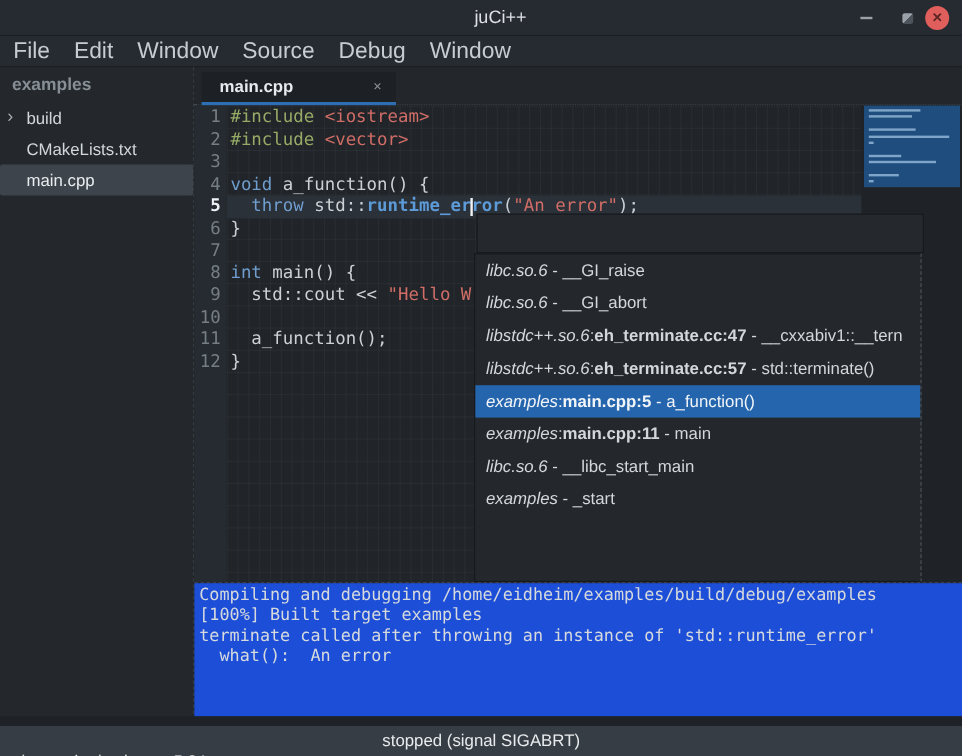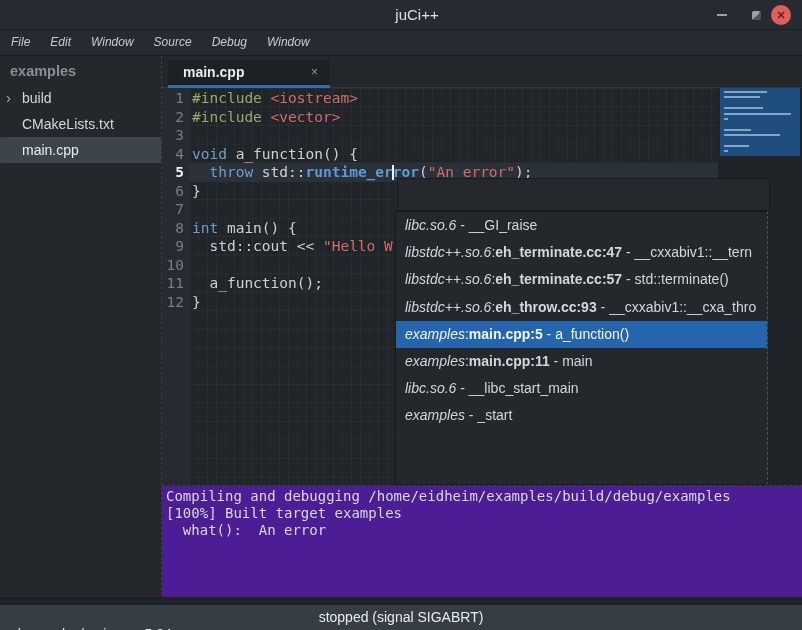--- a/index.html
+++ b/index.html
@@ -20,21 +20,21 @@
   .btn-min .bar { width:10px; height:2px; background:#9aa1a8; }
   .btn-restore { left:746px; }
   .btn-restore .sq { width:9px; height:9px; border-radius:2px;
     background:linear-gradient(135deg,#9aa1a8 50%,#4d545b 50%); }
   .btn-close { left:771px; }
   .btn-close .circ { width:20px; height:20px; border-radius:50%; background:#e05f5c;
     color:#5d2724; font-size:11px; font-weight:bold; line-height:20px; text-align:center; }
   
   .menubar { position:absolute; left:0; top:30px; width:802px; height:26px;
     background:#262b31; border-bottom:1px solid #1b1f23; display:flex; align-items:stretch; padding-left:1px; }
-  .menu-item { color:#c6ccd2; font-size:12px; line-height:25px; padding:0 10px;font-style:italic; }
+  .menu-item { color:#c6ccd2; font-size:19px; line-height:25px; padding:0 10px; }
   
   .sidebar { position:absolute; left:0; top:56px; width:161px; height:549px; background:#24282c; }
   .tree-header { color:#878f96; font-weight:bold; font-size:14.5px; padding:7px 0 6px 10px; }
   .tree-item { position:relative; height:26px; line-height:26px; color:#d2d7db; font-size:14px;
     padding-left:22px; }
   .tree-item.selected { background:#3d444c; border-radius:2px; color:#e9ecef; }
   .chev { position:absolute; left:6px; top:0; color:#a7aeb4; font-size:15px; line-height:25px; }
   .sep-v { position:absolute; left:161px; top:56px; height:549px; width:0;
     border-left:1px dashed #3a4046; }
   
@@ -74,21 +74,21 @@
     overflow:hidden; z-index:6; }
   .bt-item { height:27.2px; line-height:27.2px; white-space:pre; overflow:hidden;
     color:#d3d7db; font-size:14px; padding-left:9px; }
   .bt-item.selected { background:#2465ad; color:#f2f5f8; }
   .bt-lib { font-style:italic;margin-top:28px; }
   .bt-file { font-weight:bold; }
   
   .sep-h { position:absolute; left:162px; top:485px; width:640px; height:0;
     border-top:1px dashed #3a4046; }
   .terminal { position:absolute; left:162px; top:486px; width:640px; height:111px;
-    background:#4c1d95; padding:2px 0 0 4px; }
+    background:#1d4ed8; padding:2px 0 0 4px; }
   .term-line { font-family:"DejaVu Sans Mono", monospace; font-size:14px; color:#d6dadd;
     height:17px; line-height:17px; white-space:pre; }
   
   .bottom-gap { position:absolute; left:0; top:597px; width:802px; height:8px; background:#1e2226; }
   .statusbar { position:absolute; left:0; top:605px; width:802px; height:25px; background:#373d44; }
   .status-left { position:absolute; left:8px; top:17px; line-height:24px; color:#e8ebee; font-size:14px; }
   .status-center { position:absolute; left:0; right:0; top:0; line-height:24px; text-align:center;
     color:#e8ebee; font-size:14px; }
 </style>
 </head>
@@ -176,33 +176,34 @@
           <div class="mm-line" style="top: 46.2px; width: 56px;"></div>
           <div class="mm-line" style="top: 57px; width: 24.5px;"></div>
           <div class="mm-line" style="top: 62.4px; width: 4.2px;"></div>
         </div>
     </div>
   </div>
 
   <div class="bt-tooltip"></div>
   <div class="bt-popup" id="bt-popup">
       <div class="bt-item"><span class="bt-lib">libc.so.6</span><span> - __GI_raise</span></div>
+      <div class="bt-item"><span class="bt-lib">libc.so.6</span><span> - __GI_abort</span></div>
       <div class="bt-item"><span class="bt-lib">libstdc++.so.6</span>:<span class="bt-file">eh_terminate.cc:47</span><span> - __cxxabiv1::__tern</span></div>
       <div class="bt-item"><span class="bt-lib">libstdc++.so.6</span>:<span class="bt-file">eh_terminate.cc:57</span><span> - std::terminate()</span></div>
-      <div class="bt-item"><span class="bt-lib">libstdc++.so.6</span>:<span class="bt-file">eh_throw.cc:93</span><span> - __cxxabiv1::__cxa_thro</span></div>
       <div class="bt-item selected"><span class="bt-lib">examples</span>:<span class="bt-file">main.cpp:5</span><span> - a_function()</span></div>
       <div class="bt-item"><span class="bt-lib">examples</span>:<span class="bt-file">main.cpp:11</span><span> - main</span></div>
       <div class="bt-item"><span class="bt-lib">libc.so.6</span><span> - __libc_start_main</span></div>
       <div class="bt-item"><span class="bt-lib">examples</span><span> - _start</span></div>
     </div>
 
   <div class="sep-h"></div>
   <div class="terminal" id="terminal">
       <div class="term-line">Compiling and debugging /home/eidheim/examples/build/debug/examples</div>
       <div class="term-line">[100%] Built target examples</div>
+      <div class="term-line">terminate called after throwing an instance of 'std::runtime_error'</div>
       <div class="term-line">  what():  An error</div>
     </div>
 
   <div class="bottom-gap"></div>
   <div class="statusbar">
     <div class="status-left">~/examples/main.cpp 5:24</div>
     <div class="status-center">stopped (signal SIGABRT)</div>
   </div>
 
 </div>

